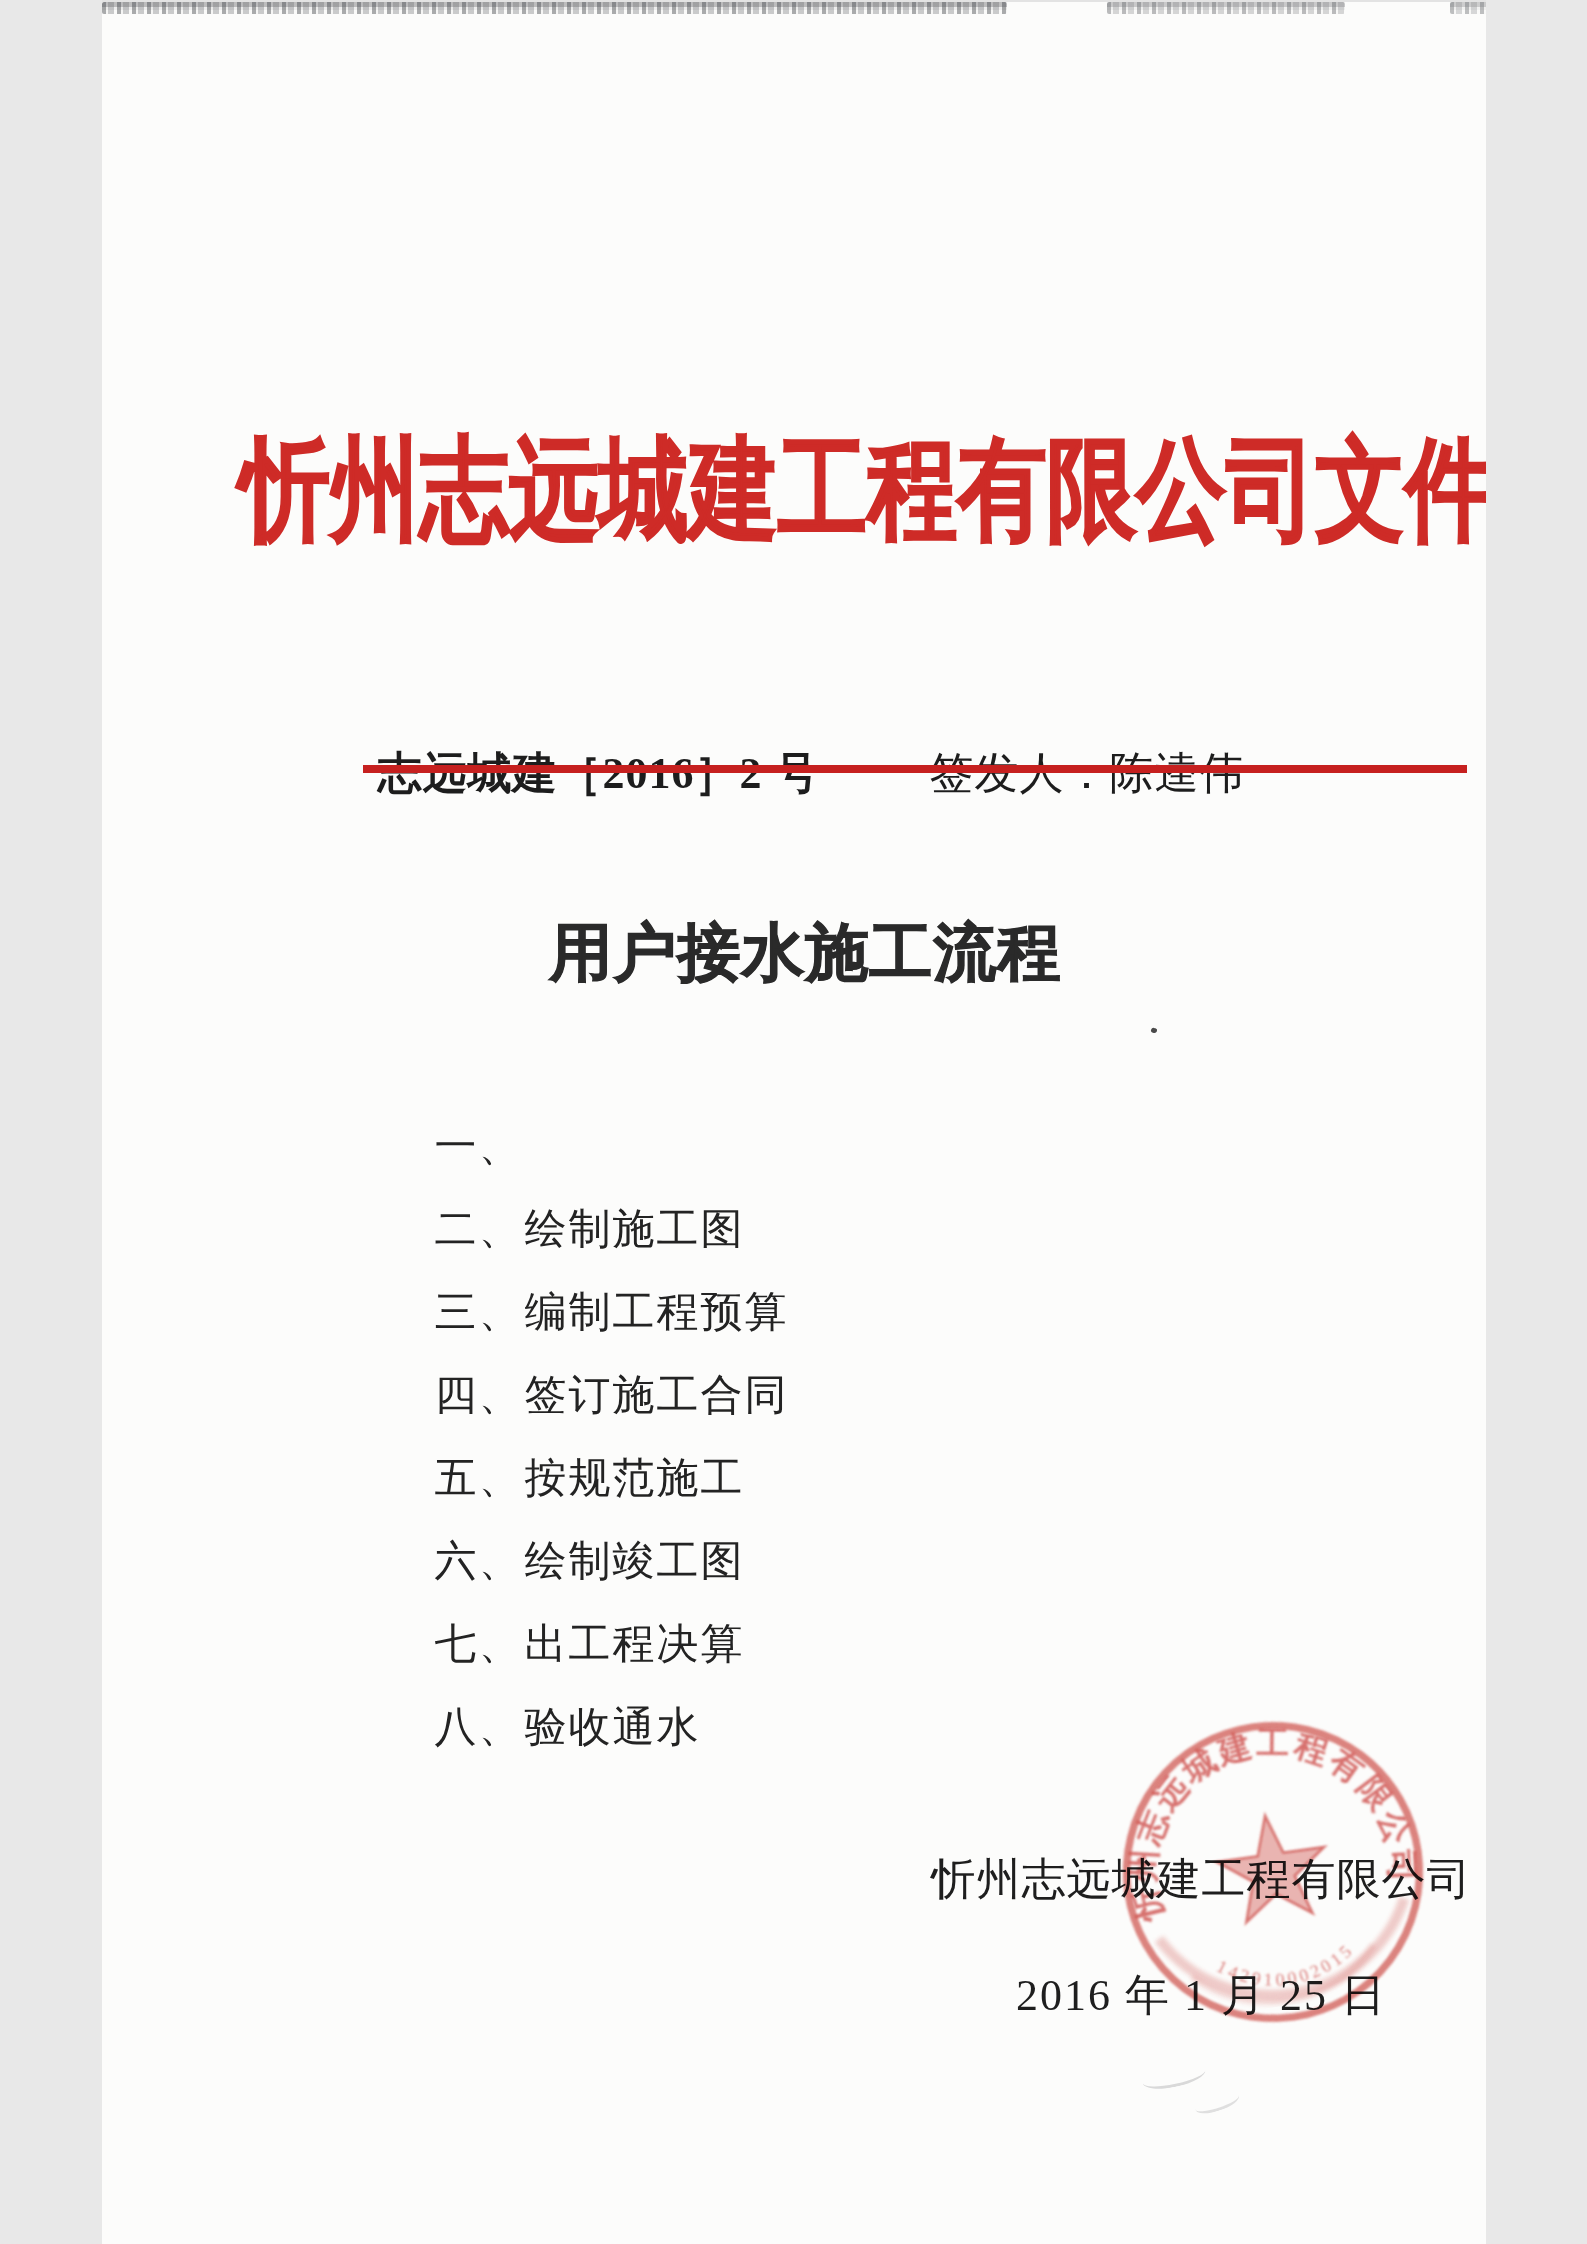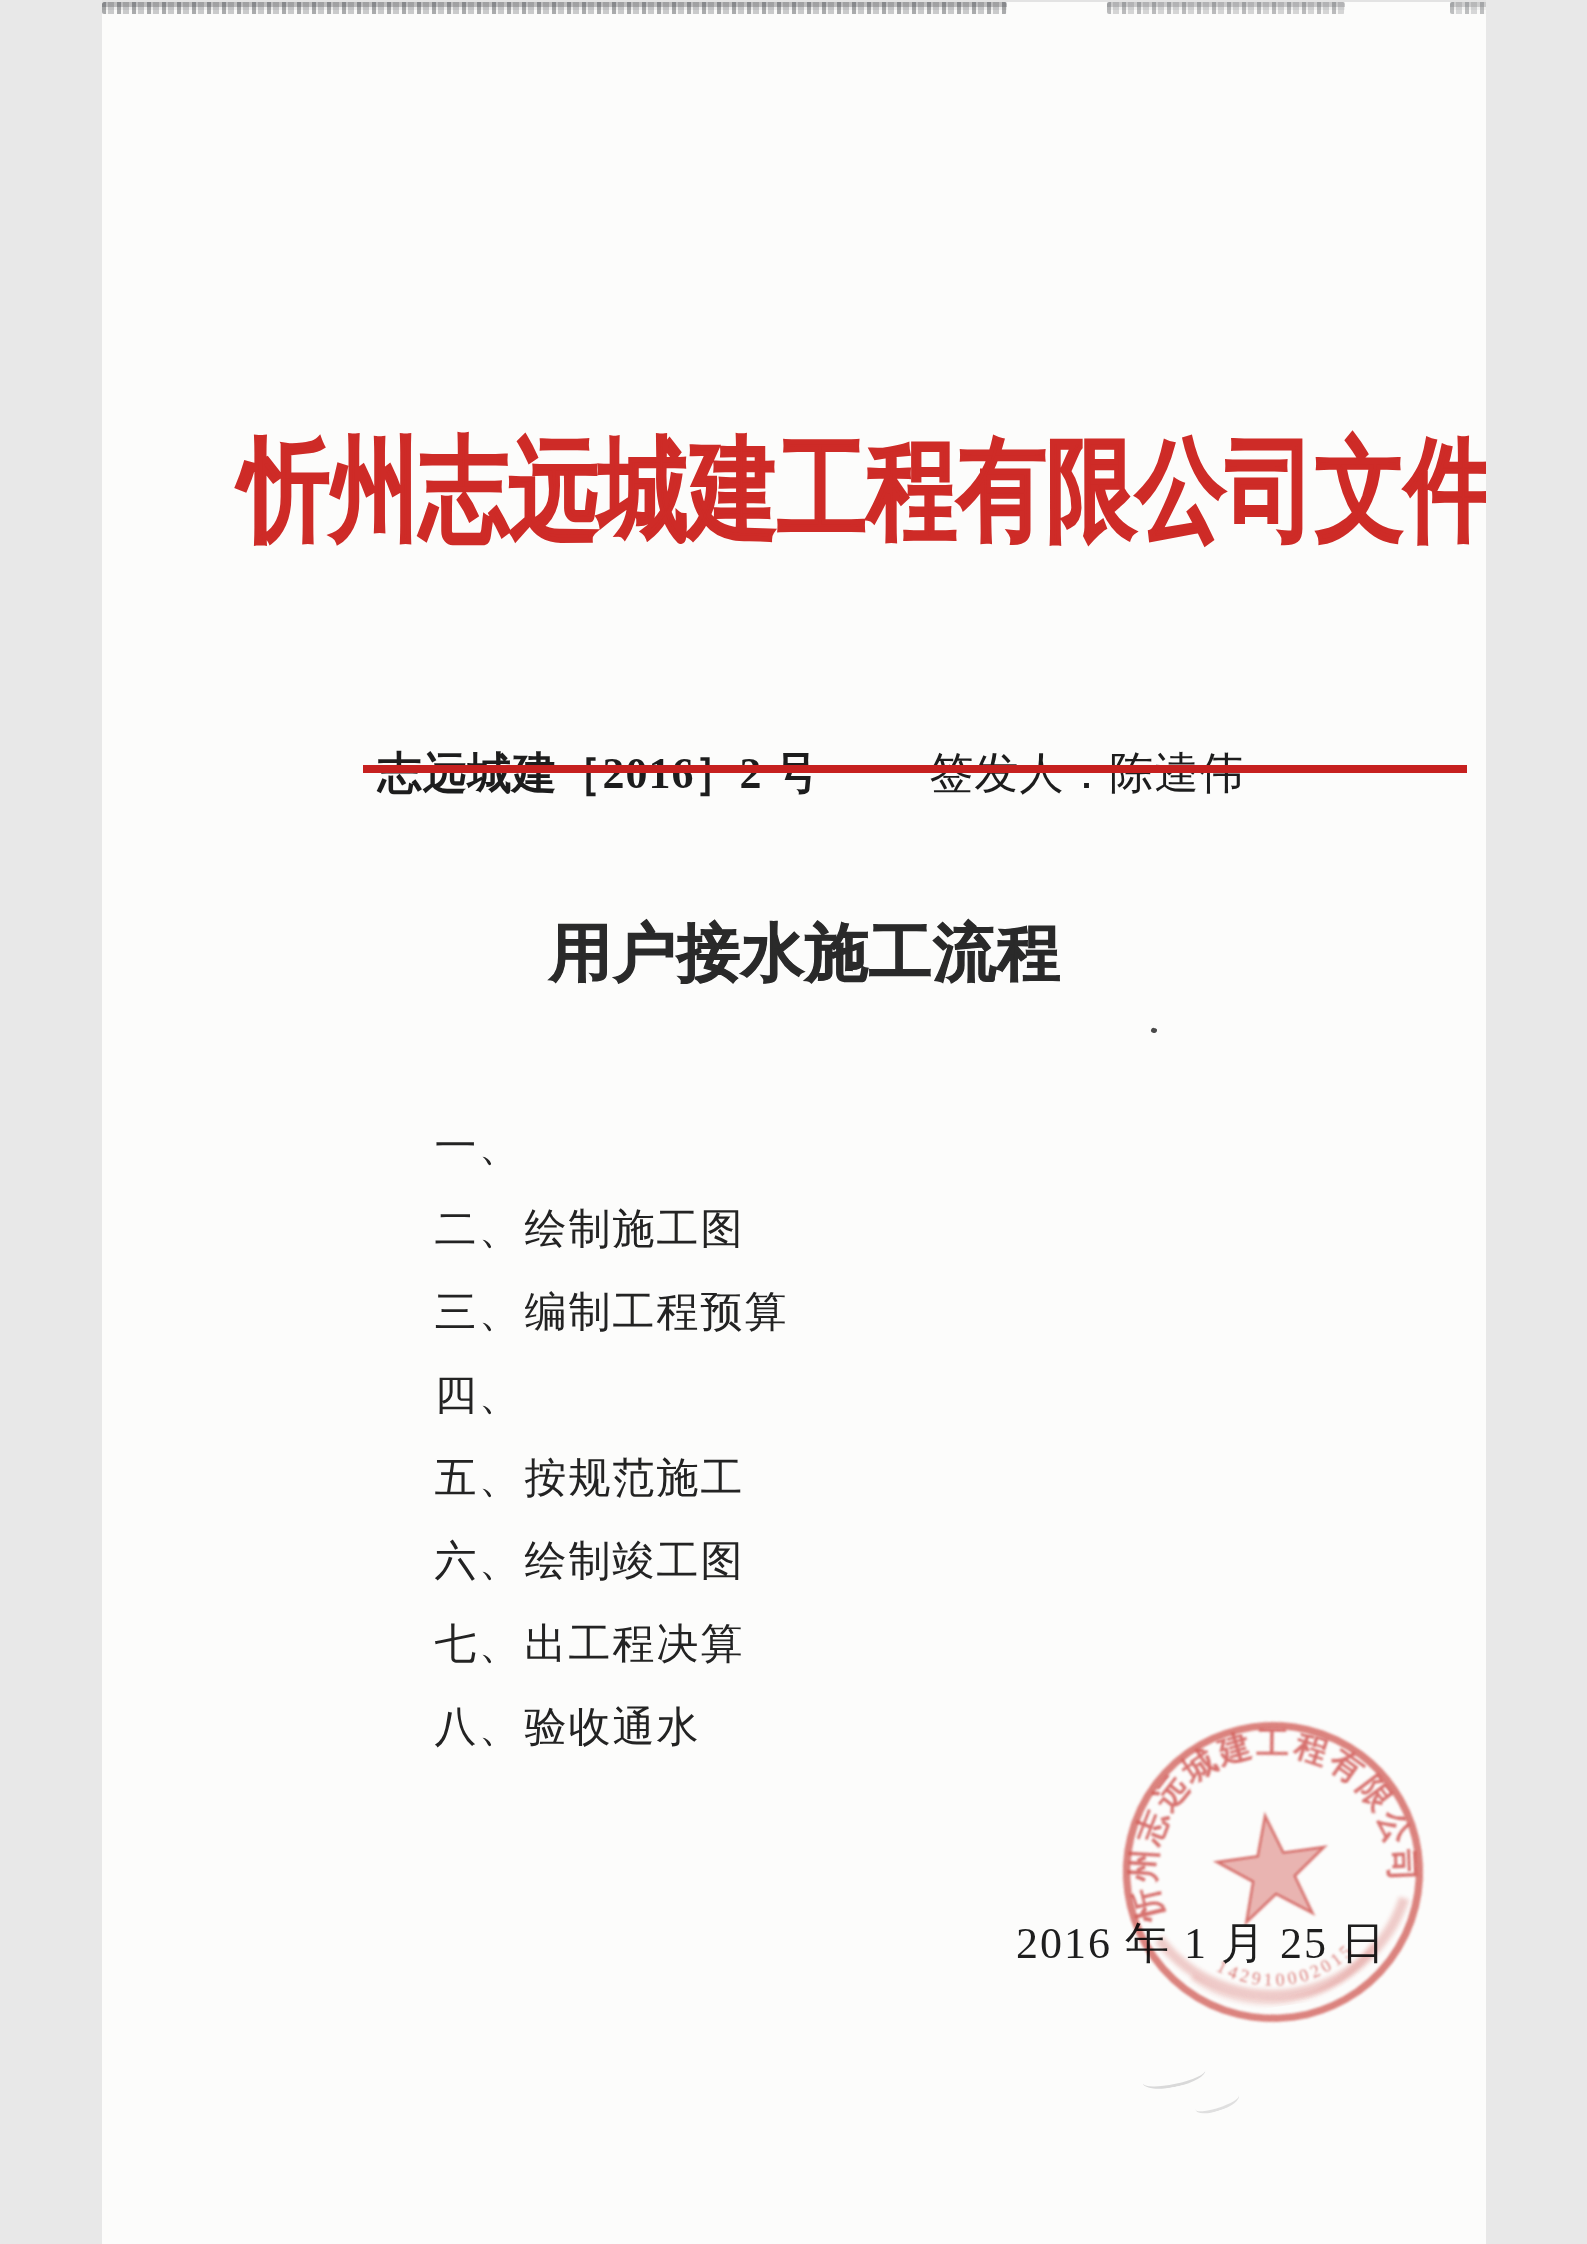--- a/index.html
+++ b/index.html
@@ -130,40 +130,42 @@
     <div class="flow-item">
       <span class="item-num">二、</span>
       <span class="item-text">绘制施工图</span>
     </div>
     <div class="flow-item">
       <span class="item-num">三、</span>
       <span class="item-text">编制工程预算</span>
     </div>
     <div class="flow-item">
       <span class="item-num">四、</span>
+      <span class="item-text">签订施工合同</span>
     </div>
     <div class="flow-item">
       <span class="item-num">五、</span>
       <span class="item-text">按规范施工</span>
     </div>
     <div class="flow-item">
       <span class="item-num">六、</span>
       <span class="item-text">绘制竣工图</span>
     </div>
     <div class="flow-item">
       <span class="item-num">七、</span>
       <span class="item-text">出工程决算</span>
     </div>
     <div class="flow-item">
       <span class="item-num">八、</span>
       <span class="item-text">验收通水</span>
     </div>
   </div>
 
   <div class="signoff">
+    <div class="signoff-company">忻州志远城建工程有限公司</div>
     <div class="signoff-date">2016 年 1 月 25 日</div>
   </div>
 
   <svg class="stamp" viewBox="0 0 300 300" xmlns="http://www.w3.org/2000/svg" xmlns:xlink="http://www.w3.org/1999/xlink">
     <defs>
       <path id="arcTop" d="M 44.7 188.3 A 112 112 0 1 1 255.3 188.3" fill="none"></path>
       <path id="arcBottom" d="M 67.3 219.4 A 108 108 0 0 0 232.7 219.4" fill="none"></path>
       <filter id="soft">
           <feGaussianBlur stdDeviation="1.1"></feGaussianBlur>
         </filter>

